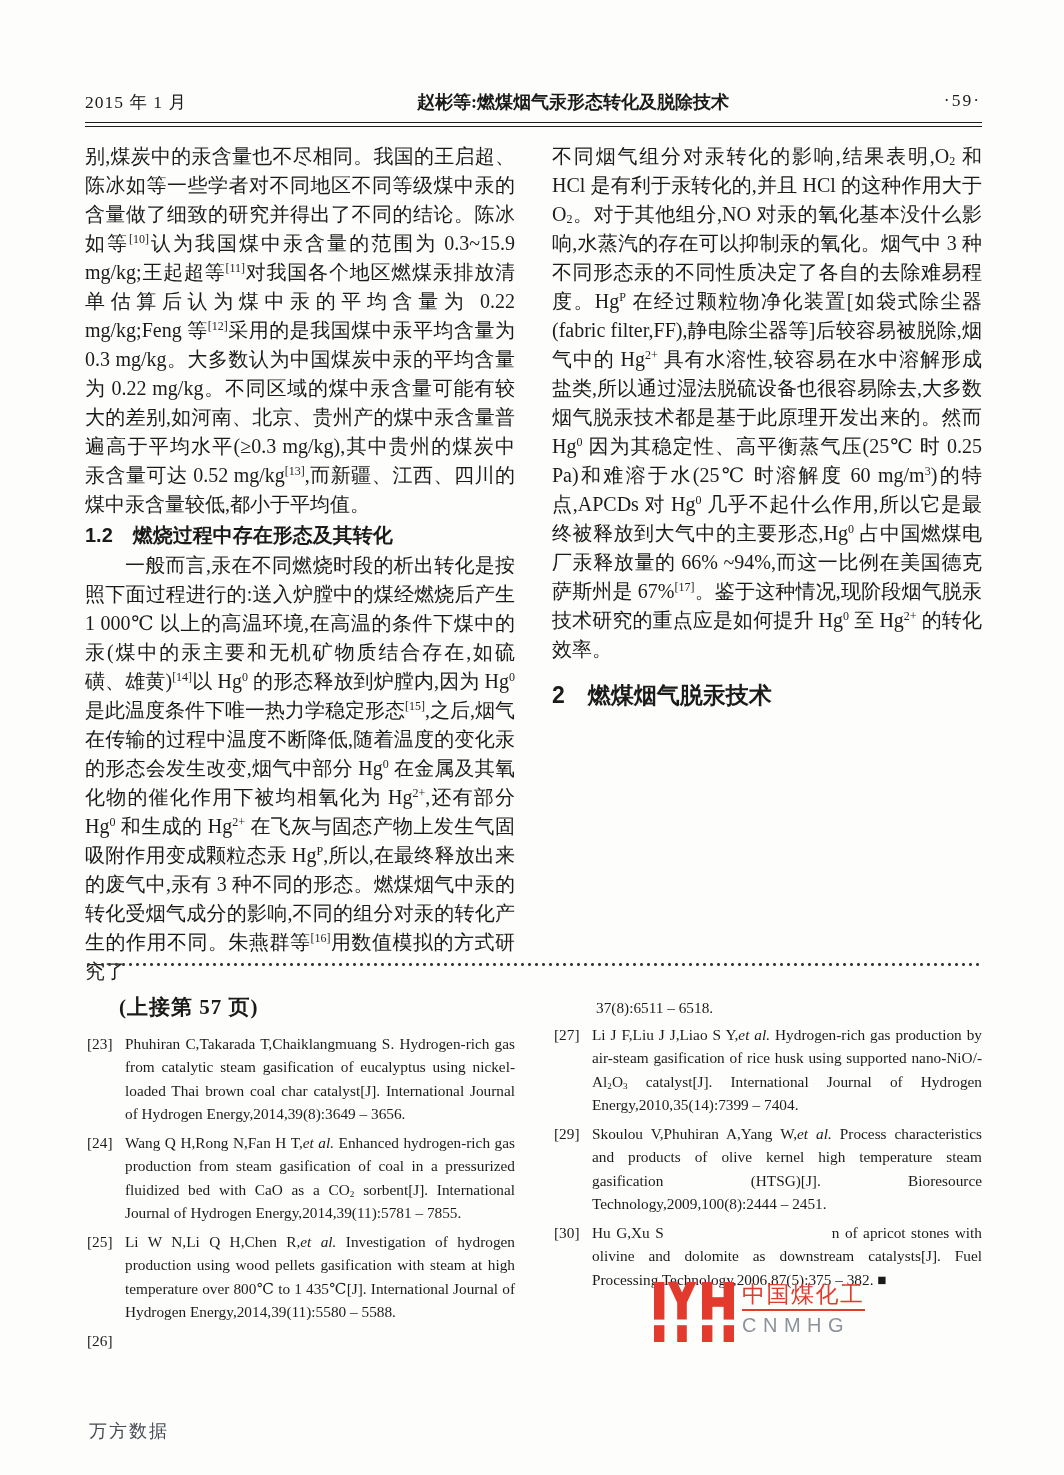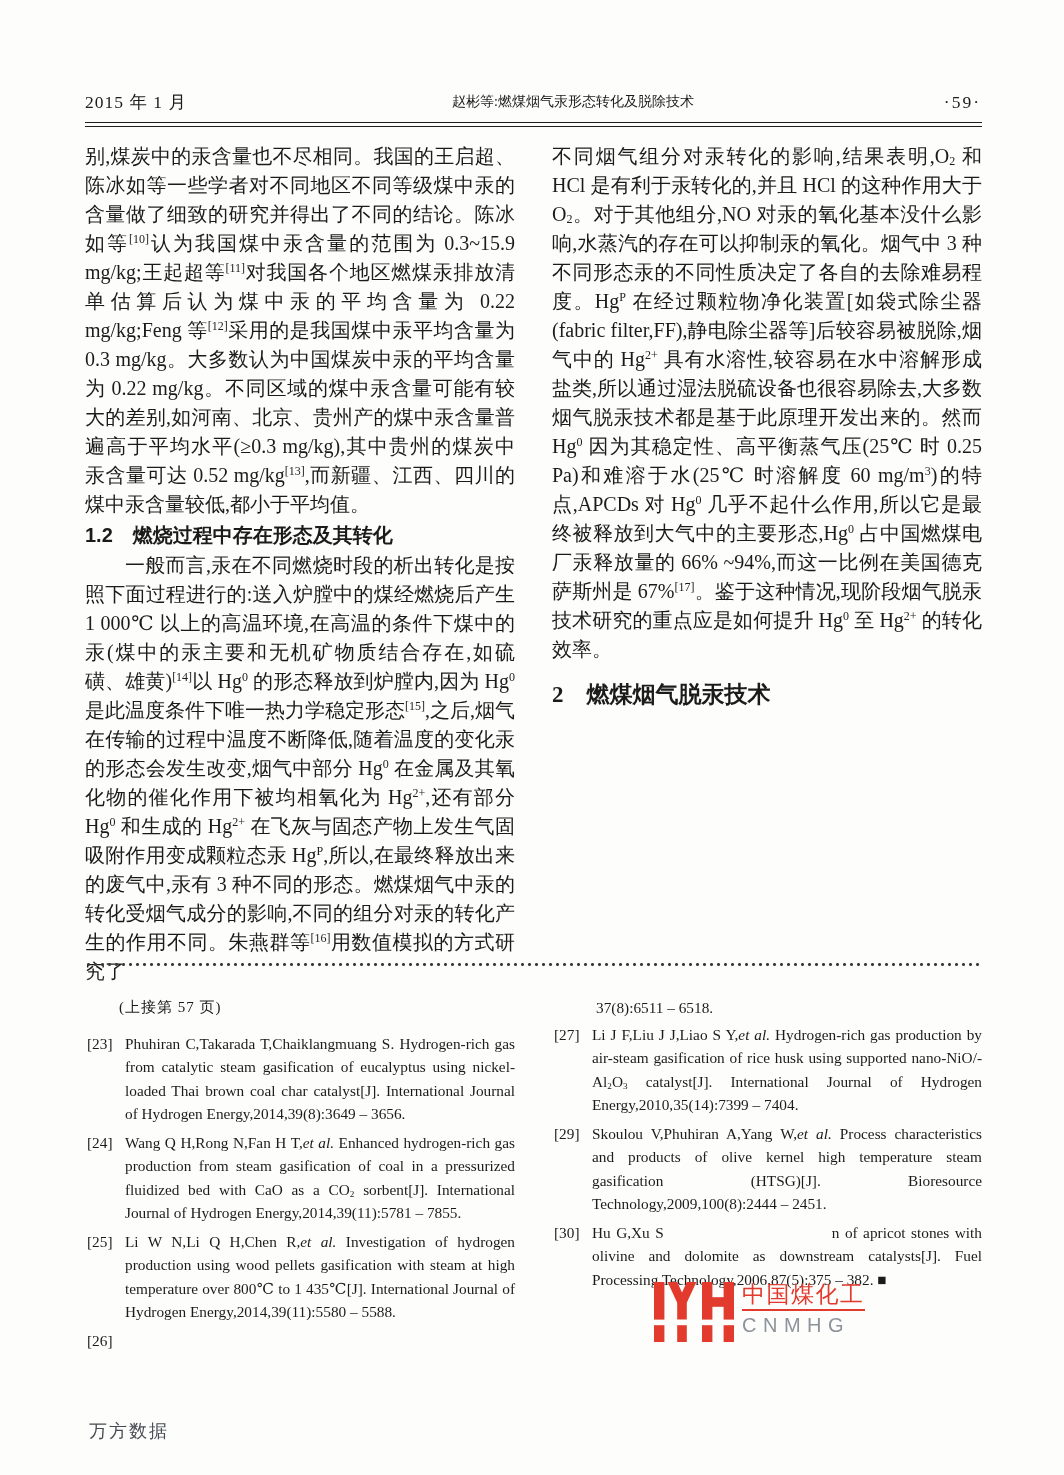--- a/index.html
+++ b/index.html
@@ -4,24 +4,24 @@
 <style>
   html,body{margin:0;padding:0;}
   body{
     width:1064px;height:1475px;position:relative;
     background:#fdfdfb;color:#1b1b1b;
     font-family:"Liberation Serif","DejaVu Serif",serif;
     overflow:hidden;
   }
   .hdr{
     position:absolute;left:85px;top:90px;width:896px;
-    display:flex;align-items:center;font-size:17.5px;
+    display:flex;align-items:flex-start;font-size:17.5px;
   }
   .hdr .date{width:200px;letter-spacing:1px;}
-  .hdr .rtitle{flex:1;text-align:center;font-size:14px;}
+  .hdr .rtitle{flex:1;text-align:center;font-size:18px;font-weight:bold;}
   .hdr .pno{width:120px;text-align:right;letter-spacing:2px;}
   .hdr-rule{
     position:absolute;left:85px;top:122px;width:897px;height:3px;
     border-top:1.6px solid #1e1e1e;border-bottom:1px solid #1e1e1e;
   }
   .cols{
     position:absolute;left:85px;top:142px;width:897px;
     display:flex;gap:37px;
   }
   .col{width:430px;}
@@ -29,36 +29,36 @@
     font-size:20px;line-height:29px;text-align:justify;
     text-justify:inter-ideograph;
   }
   .bodytxt p{margin:0;}
   p.indent{text-indent:2em;}
   .sec-h3{
     font-family:"Liberation Sans","DejaVu Sans",sans-serif;
     font-weight:700;font-size:20px;line-height:30px;margin:1px 0 1px 0;
   }
   .sec-h2{
-    font-family:Liberation Serif, serif;
+    font-family:Liberation Sans, sans-serif;
     font-weight:700;font-size:23px;line-height:30px;margin:16px 0 15px 0;
   }
   sup{font-size:0.60em;line-height:0;vertical-align:0.55em;}
   sub{font-size:0.60em;line-height:0;vertical-align:-0.2em;}
   .divider{
     position:absolute;left:85px;top:962px;width:897px;height:5px;
     background-image:radial-gradient(circle,#3a3a3a 1.3px,transparent 1.6px);
     background-size:7px 5px;background-repeat:repeat-x;
   }
   .refs{
     position:absolute;left:85px;top:996px;width:897px;
     display:flex;gap:37px;
   }
   .refcol{width:430px;font-size:15.3px;line-height:23.5px;text-align:justify;}
-  .ref-note{margin:0 0 12px 34px;font-size:15px;font-weight:400;letter-spacing:1px;}
+  .ref-note{margin:0 0 12px 34px;font-size:21px;font-weight:700;letter-spacing:1px;}
   .ref-cont{padding-left:44px;margin:0 0 3px 0;}
   .ref-item{position:relative;padding-left:40px;margin-bottom:5px;}
   .ref-no{position:absolute;left:2px;top:0;}
   .gap{display:inline-block;width:168px;}
   .wm{
     position:absolute;left:654px;top:1282px;width:230px;height:66px;
     display:flex;align-items:flex-start;z-index:5;
   }
   .wm-logo{flex:none;}
   .wm-right{margin-left:8px;display:flex;flex-direction:column;}

